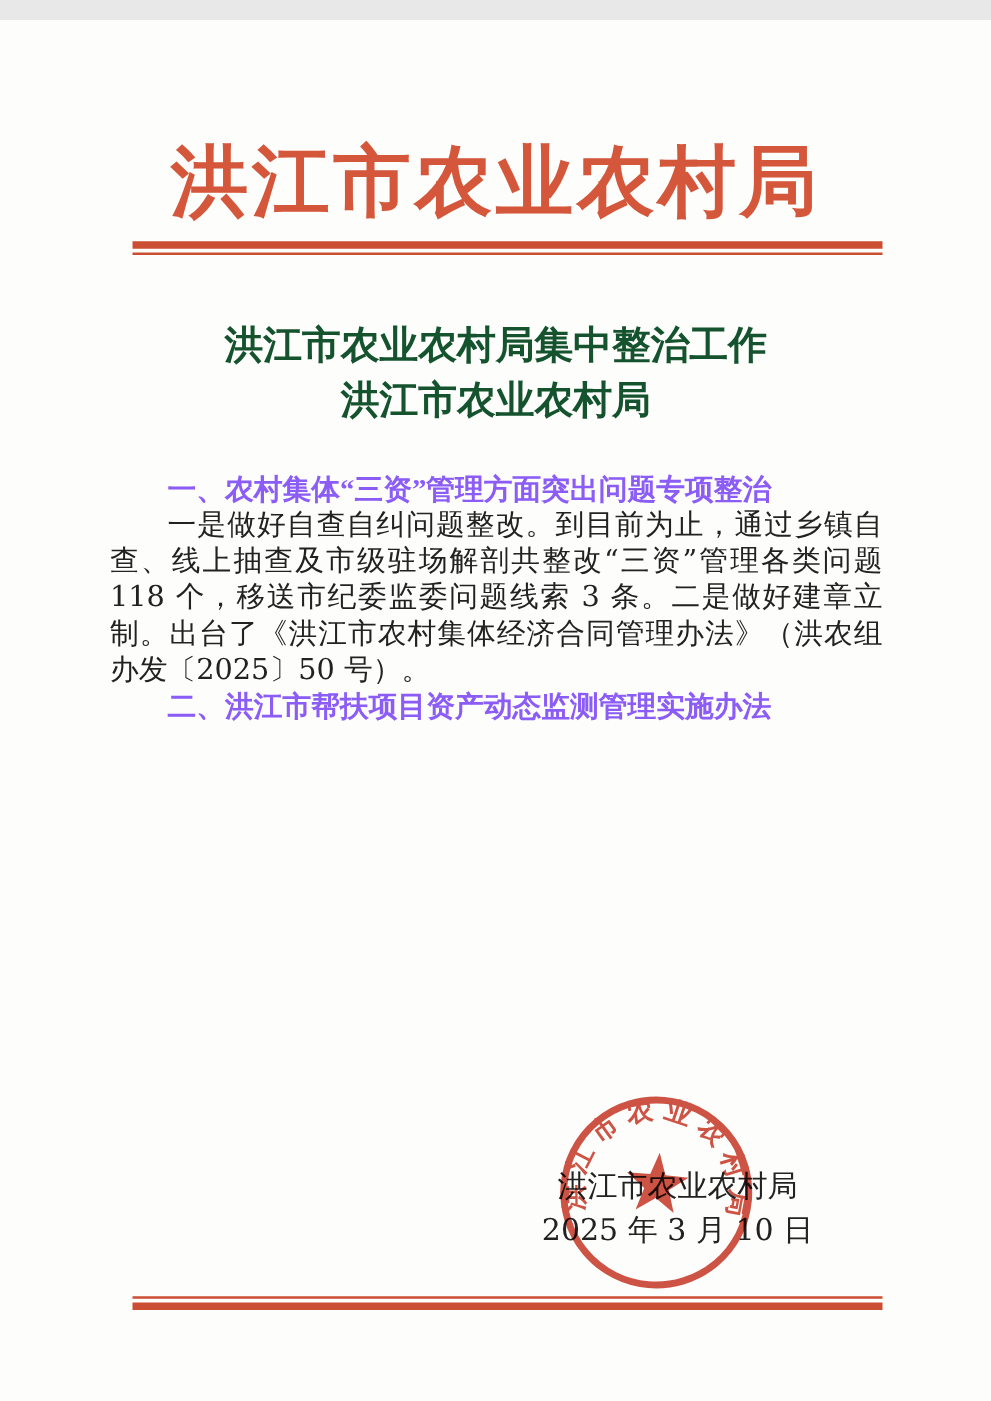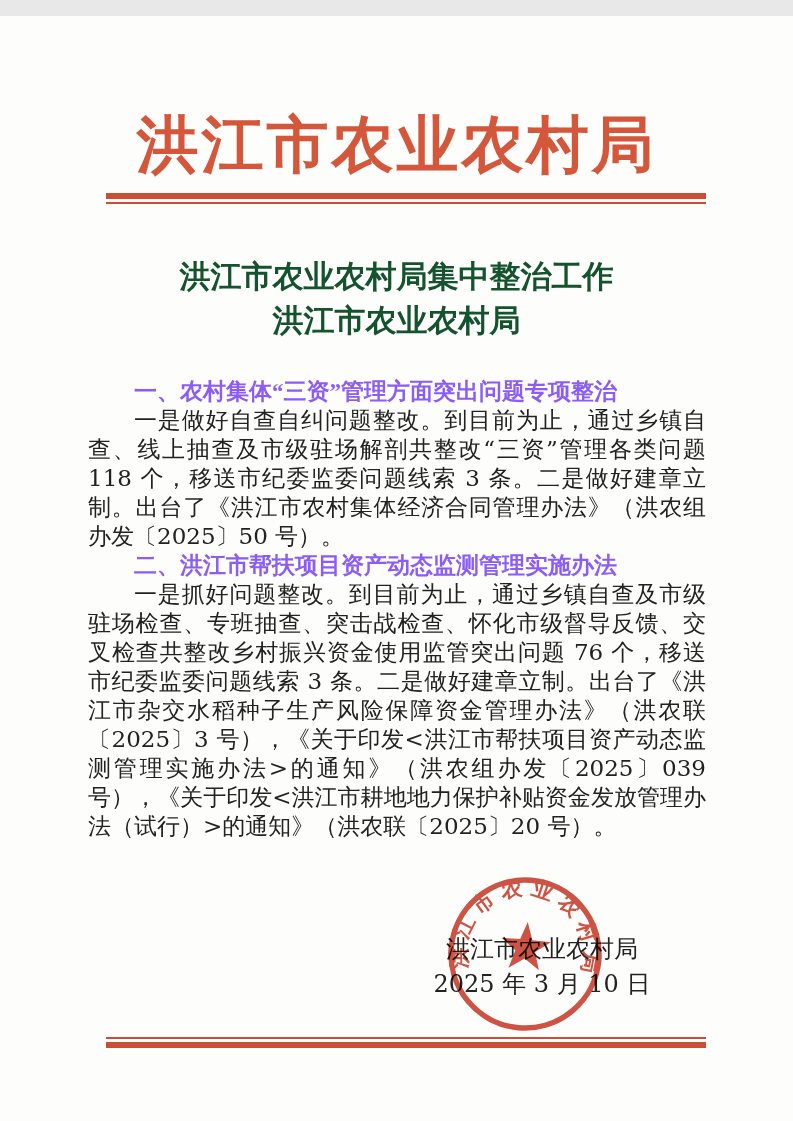--- a/index.html
+++ b/index.html
@@ -89,21 +89,20 @@
 
   <h1 class="doc-title">
     <span>洪江市农业农村局集中整治工作</span><br>
     <span>洪江市农业农村局</span>
   </h1>
 
   <div class="doc-body">
     <p class="para-heading">一、农村集体“三资”管理方面突出问题专项整治</p>
     <p class="para-normal">一是做好自查自纠问题整改。到目前为止，通过乡镇自查、线上抽查及市级驻场解剖共整改“三资”管理各类问题 118 个，移送市纪委监委问题线索 3 条。二是做好建章立制。出台了《洪江市农村集体经济合同管理办法》（洪农组办发〔2025〕50 号）。</p>
     <p class="para-heading">二、洪江市帮扶项目资产动态监测管理实施办法</p>
-    <p class="para-normal">一是抓好问题整改。到目前为止，通过乡镇自查及市级驻场检查、专班抽查、突击战检查、怀化市级督导反馈、交叉检查共整改乡村振兴资金使用监管突出问题 76 个，移送市纪委监委问题线索 3 条。二是做好建章立制。出台了《洪江市杂交水稻种子生产风险保障资金管理办法》（洪农联〔2025〕3 号），《关于印发&lt;洪江市帮扶项目资产动态监测管理实施办法&gt;的通知》（洪农组办发〔2025〕039 号），《关于印发&lt;洪江市耕地地力保护补贴资金发放管理办法（试行）&gt;的通知》（洪农联〔2025〕20 号）。</p>
   </div>
 
   <div class="signature">
     <div>洪江市农业农村局</div>
     <div>2025 年 3 月 10 日</div>
   </div>
 
   <div class="seal">
     <svg width="160" height="160" viewBox="-80 -80 160 160">
       <circle cx="0" cy="0" r="74" fill="none" stroke="#c93b2c" stroke-width="5.5"></circle>

